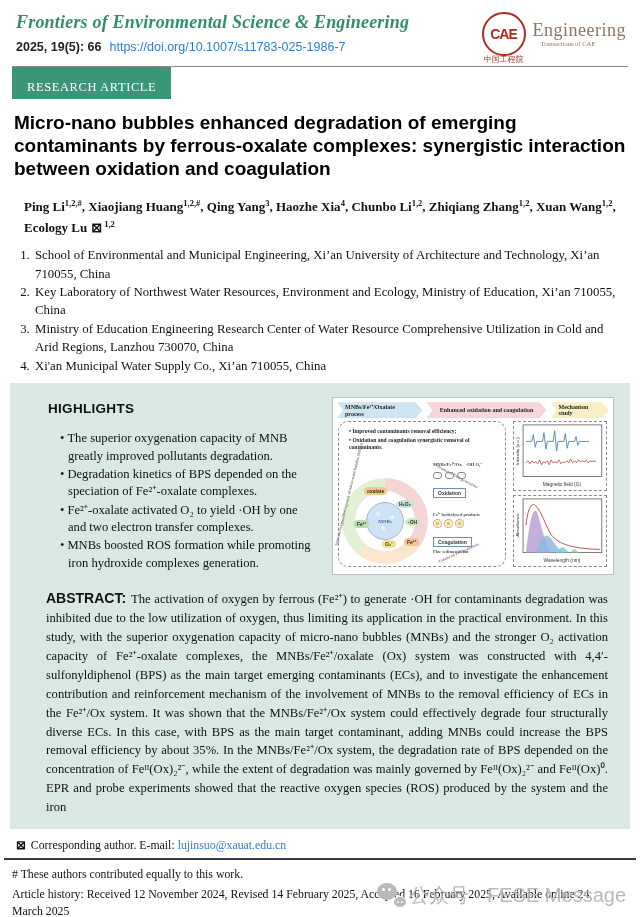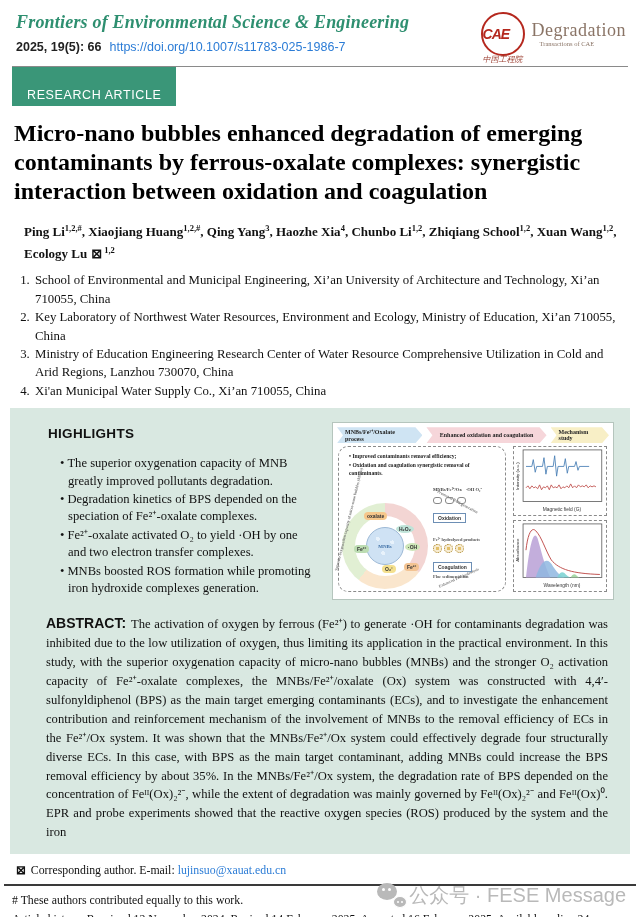--- a/index.html
+++ b/index.html
@@ -5,31 +5,31 @@
   * { margin:0; padding:0; box-sizing:border-box; }
   html,body { background:#fff; }
   body { font-family:"Liberation Serif", serif; color:#111; }
   .page { position:relative; width:640px; height:917px; background:#fff; overflow:hidden; padding-top:12px; }
 
   
   .journal-name { margin-left:16px; font-family:"Liberation Serif", serif; font-style:italic; font-weight:bold; font-size:18px; color:#2e8f70; letter-spacing:.2px; }
   .issue-line { margin:7px 0 0 16px; font-family:"Liberation Sans", sans-serif; font-size:12.5px; font-weight:bold; color:#222; }
   .doi-link { font-weight:normal; color:#2b7cd6; text-decoration:none; margin-left:8px; }
   .logo { position:absolute; top:12px; right:14px; display:flex; align-items:center; gap:7px; }
-  .cae-seal { width:44px; height:44px; border:2.5px solid #b5281e; border-radius:50%; display:flex; align-items:center; position:relative;font-style:italic; }
+  .cae-seal { width:44px; height:44px; border:2.5px solid #b5281e; border-radius:50%; display:flex; align-items:center; justify-content:center; position:relative; }
   .cae-mono { font-family:"Liberation Sans", sans-serif; font-weight:bold; font-size:14px; color:#b5281e; letter-spacing:-1px; }
   .cae-cn { position:absolute; bottom:-11px; left:50%; transform:translateX(-50%); font-size:8px; color:#9a3c2e; white-space:nowrap; }
   .logo-word { line-height:1; color:#8a7466; }
   .logo-name { font-family:"Liberation Serif", serif; font-size:18px; letter-spacing:.5px; }
   .logo-sub { font-size:6.5px; margin-top:2px; margin-left:8px; }
   .header-rule { border:none; border-top:1.5px solid #8a8a8a; margin:12px 12px 0 12px; }
-  .badge { display:inline-block; margin-left:12px; background:#3a9678; color:#fff; font-family:Liberation Sans, sans-serif; font-size:12.5px; letter-spacing:.6px; padding:21px 15px 4px; }
-
-  
-  .title { margin:13px 14px 16px 14px; font-family:Liberation Serif, serif; font-weight:bold; font-size:24px; line-height:1.21; color:#000; }
+  .badge { display:inline-block; margin-left:12px; background:#3a9678; color:#fff; font-family:Liberation Serif, serif; font-size:12.5px; letter-spacing:.6px; padding:13px 15px 4px; }
+
+  
+  .title { margin:13px 14px 16px 14px; font-family:Liberation Sans, sans-serif; font-weight:bold; font-size:19px; line-height:1.21; color:#000; }
   .authors { margin:10px 20px 0 24px; font-size:13px; font-weight:bold; line-height:1.6; }
   .author sup { font-size:8.5px; }
   .author:not(:last-child)::after { content:", "; }
   .env { font-weight:bold; margin:0 2px 0 4px; }
 
   
   .affils { margin:7px 14px 0 18px; padding-left:15px; font-size:12.8px; line-height:1.44; }
   .affils li { padding-left:2px; }
 
   
@@ -115,37 +115,37 @@
   <div class="journal-name">Frontiers of Environmental Science &amp; Engineering</div>
   <div class="issue-line">
     <span>2025, 19(5): 66</span><a class="doi-link" href="#">https://doi.org/10.1007/s11783-025-1986-7</a>
   </div>
   <div class="logo">
     <div class="cae-seal">
       <span class="cae-mono">CAE</span>
       <span class="cae-cn">中国工程院</span>
     </div>
     <div class="logo-word">
-      <div class="logo-name">Degradation</div>
+      <div class="logo-name">Engineering</div>
       <div class="logo-sub">Transactions of CAE</div>
     </div>
   </div>
   <hr class="header-rule">
   <span class="badge">RESEARCH ARTICLE</span>
 
   
   <h1 class="title">Micro-nano bubbles enhanced degradation of emerging contaminants by ferrous-oxalate complexes: synergistic interaction between oxidation and coagulation</h1>
 
   <p class="authors">
     <span class="author"><span>Ping Li</span><sup>1,2,#</sup></span>
     <span class="author"><span>Xiaojiang Huang</span><sup>1,2,#</sup></span>
     <span class="author"><span>Qing Yang</span><sup>3</sup></span>
     <span class="author"><span>Haozhe Xia</span><sup>4</sup></span>
     <span class="author"><span>Chunbo Li</span><sup>1,2</sup></span>
-    <span class="author"><span>Zhiqiang School</span><sup>1,2</sup></span>
+    <span class="author"><span>Zhiqiang Zhang</span><sup>1,2</sup></span>
     <span class="author"><span>Xuan Wang</span><sup>1,2</sup></span>
     <span class="author"><span>Ecology Lu</span><span class="env">⊠</span><sup>1,2</sup></span>
   </p>
 
   <ol class="affils">
     <li>School of Environmental and Municipal Engineering, Xi’an University of Architecture and Technology, Xi’an 710055, China</li>
     <li>Key Laboratory of Northwest Water Resources, Environment and Ecology, Ministry of Education, Xi’an 710055, China</li>
     <li>Ministry of Education Engineering Research Center of Water Resource Comprehensive Utilization in Cold and Arid Regions, Lanzhou 730070, China</li>
     <li>Xi'an Municipal Water Supply Co., Xi’an 710055, China</li>
   </ol>

